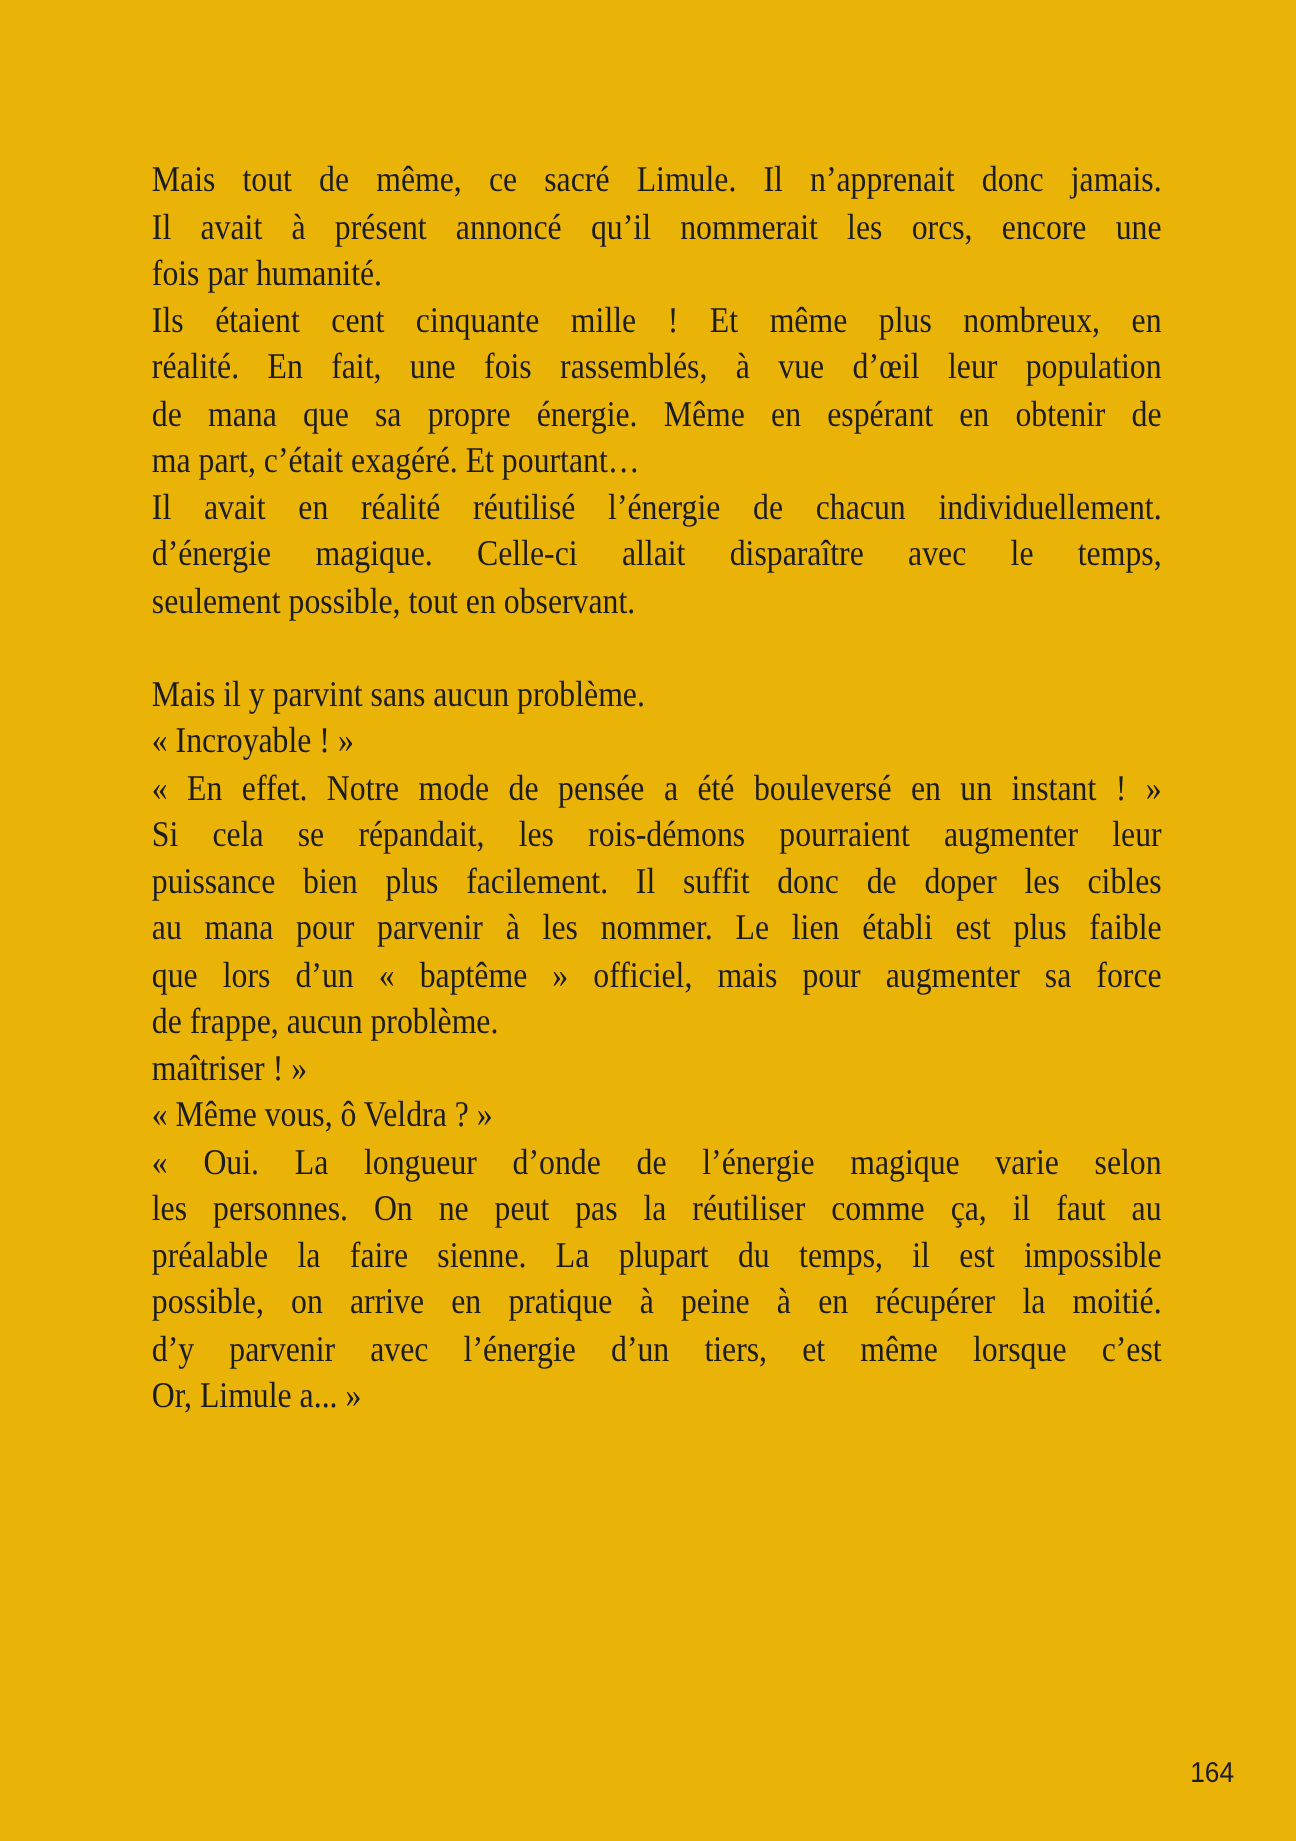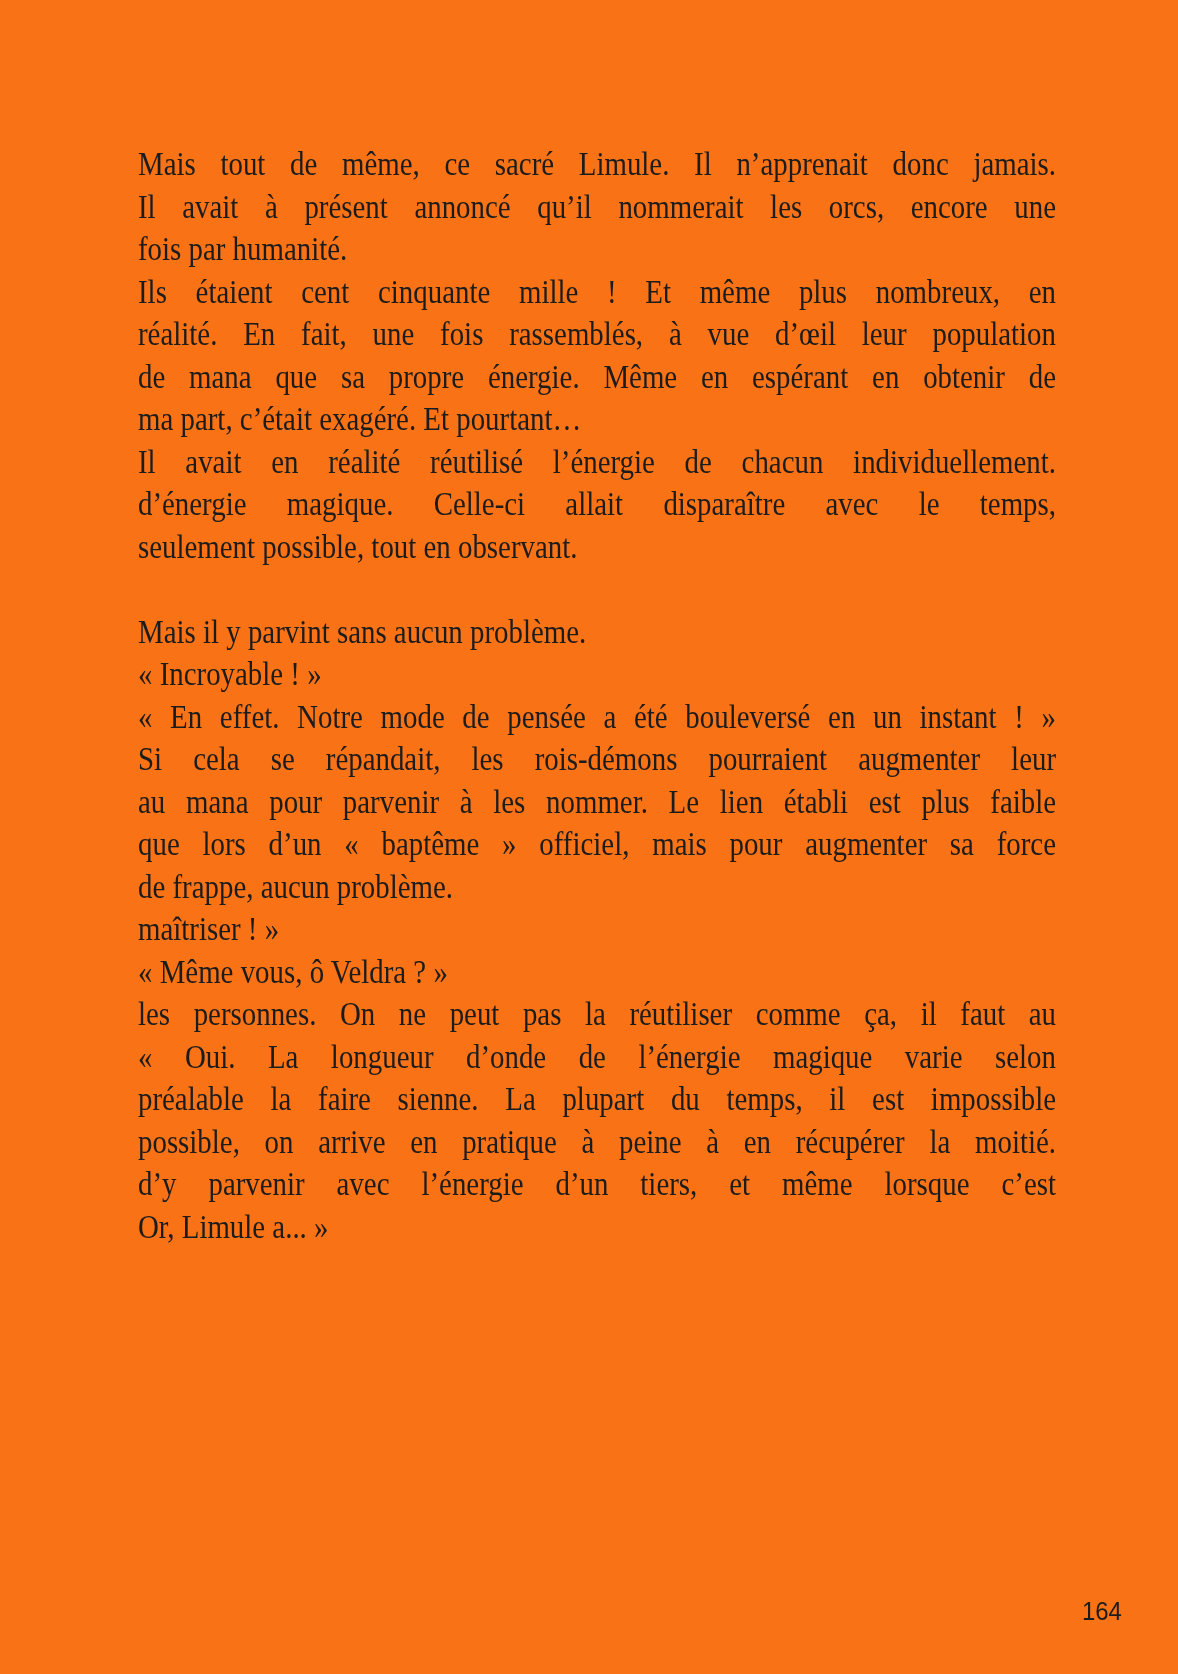--- a/index.html
+++ b/index.html
@@ -11,21 +11,21 @@
     width: 1178px;
     height: 1674px;
     position: relative;
     overflow: hidden;
   }
   .page {
     position: absolute;
     left: 0; top: 0;
     width: 1178px;
     height: 1674px;
-    background: #f97316;
+    background: #eab308;
   }
   .text-block {
     position: absolute;
     left: 138px;
     top: 143px;
     width: 918px;
     color: #1c1c1c;
   }
   .line {
     height: 42.5px;
@@ -107,39 +107,42 @@
       <div class="line last">
         <span class="line-inner">« Incroyable ! »</span>
       </div>
       <div class="line">
         <span class="line-inner">« En effet. Notre mode de pensée a été bouleversé en un instant ! »</span>
       </div>
       <div class="line">
         <span class="line-inner">Si cela se répandait, les rois-démons pourraient augmenter leur</span>
       </div>
       <div class="line">
+        <span class="line-inner">puissance bien plus facilement. Il suffit donc de doper les cibles</span>
+      </div>
+      <div class="line">
         <span class="line-inner">au mana pour parvenir à les nommer. Le lien établi est plus faible</span>
       </div>
       <div class="line">
         <span class="line-inner">que lors d’un « baptême » officiel, mais pour augmenter sa force</span>
       </div>
       <div class="line last">
         <span class="line-inner">de frappe, aucun problème.</span>
       </div>
       <div class="line last">
         <span class="line-inner">maîtriser ! »</span>
       </div>
       <div class="line last">
         <span class="line-inner">« Même vous, ô Veldra ? »</span>
       </div>
       <div class="line">
-        <span class="line-inner">les personnes. On ne peut pas la réutiliser comme ça, il faut au</span>
+        <span class="line-inner">« Oui. La longueur d’onde de l’énergie magique varie selon</span>
       </div>
       <div class="line">
-        <span class="line-inner">« Oui. La longueur d’onde de l’énergie magique varie selon</span>
+        <span class="line-inner">les personnes. On ne peut pas la réutiliser comme ça, il faut au</span>
       </div>
       <div class="line">
         <span class="line-inner">préalable la faire sienne. La plupart du temps, il est impossible</span>
       </div>
       <div class="line">
         <span class="line-inner">possible, on arrive en pratique à peine à en récupérer la moitié.</span>
       </div>
       <div class="line">
         <span class="line-inner">d’y parvenir avec l’énergie d’un tiers, et même lorsque c’est</span>
       </div>

